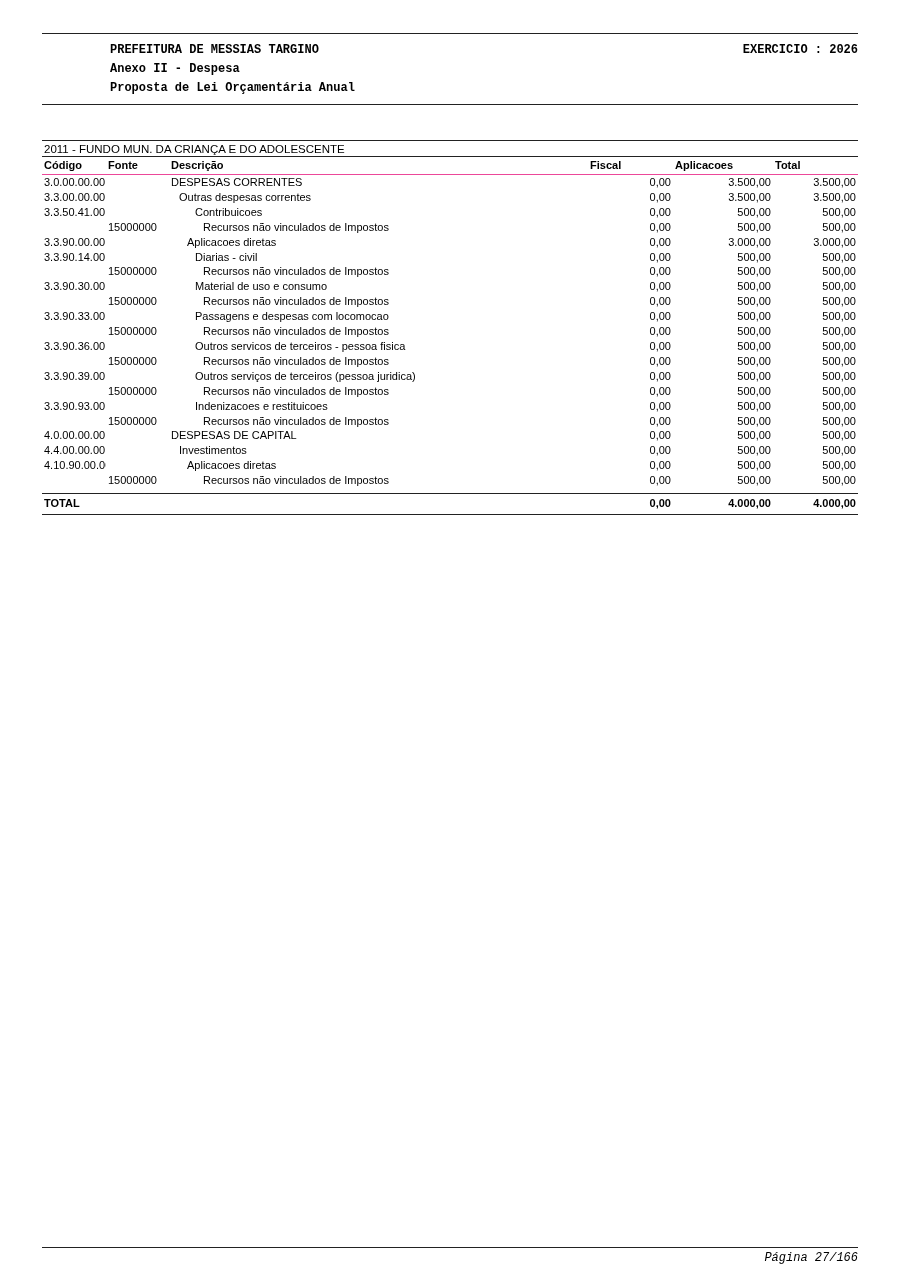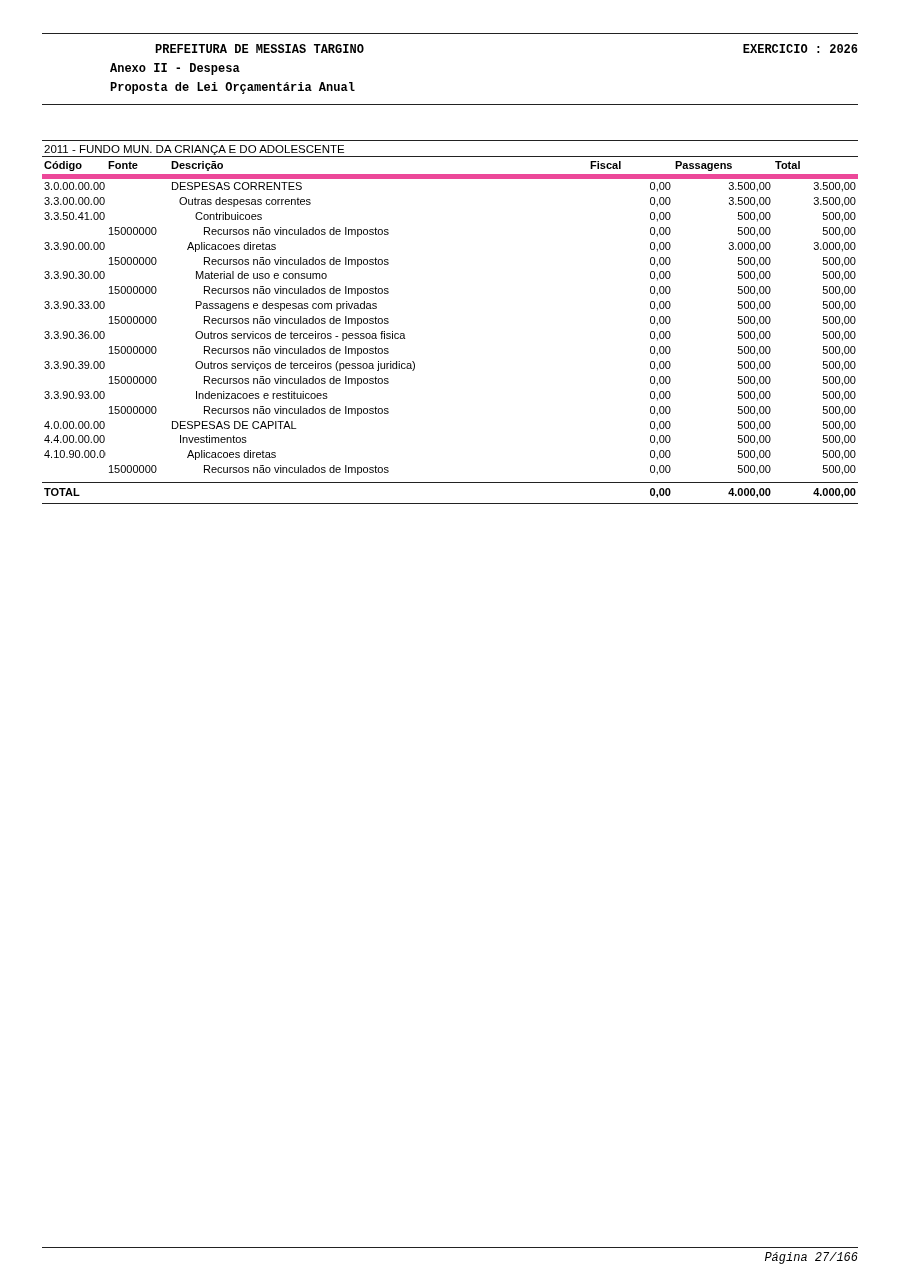--- a/index.html
+++ b/index.html
@@ -32,21 +32,20 @@
     font-family: "Liberation Mono", "DejaVu Sans Mono", monospace;
     font-weight: bold;
     font-size: 12px;
     padding-left: 68px;
     margin-top: 7px;
   }
   .doc-header-row1 {
     display: flex;
     justify-content: space-between;
     align-items: baseline;
-    margin-left: 45px;
   }
   .doc-header-line {
     line-height: 19px;
     white-space: nowrap;
   }
   .rule-under-header { margin-top: 6px; }
   
   .section-block { margin-top: 35px; }
   .section-title {
     font-weight: normal;
@@ -59,21 +58,21 @@
     width: 100%;
     border-collapse: collapse;
     table-layout: fixed;
     font-size: 11px;
   }
   table.budget th {
     font-weight: bold;
     font-size: 11px;
     text-align: left;
     padding: 2px 2px 3px 2px;
-    border-bottom: 5px solid #ec4899;
+    border-bottom: 1px solid #ec4899;
     white-space: nowrap;
   }
   table.budget td {
     padding: 0 2px;
     line-height: 14.9px;
     white-space: nowrap;
     overflow: hidden;
   }
   .col-codigo     { width: 64px; }
   .col-fonte      { width: 63px; }
@@ -143,21 +142,21 @@
         <col class="col-fiscal">
         <col class="col-seguridade">
         <col class="col-total">
       </colgroup>
       <thead>
         <tr>
           <th class="col-codigo">Código</th>
           <th class="col-fonte">Fonte</th>
           <th class="col-descricao">Descrição</th>
           <th class="col-fiscal">Fiscal</th>
-          <th class="col-seguridade">Passagens</th>
+          <th class="col-seguridade">Aplicacoes</th>
           <th class="col-total">Total</th>
         </tr>
       </thead>
       <tbody>
           <tr>
             <td class="col-codigo">3.0.00.00.00</td>
             <td class="col-fonte"></td>
             <td class="col-descricao" style="padding-left: 2px;">DESPESAS CORRENTES</td>
             <td class="col-fiscal">0,00</td>
             <td class="col-seguridade">3.500,00</td>
@@ -189,20 +188,28 @@
           </tr>
           <tr>
             <td class="col-codigo">3.3.90.00.00</td>
             <td class="col-fonte"></td>
             <td class="col-descricao" style="padding-left: 18px;">Aplicacoes diretas</td>
             <td class="col-fiscal">0,00</td>
             <td class="col-seguridade">3.000,00</td>
             <td class="col-total">3.000,00</td>
           </tr>
           <tr>
+            <td class="col-codigo">3.3.90.14.00</td>
+            <td class="col-fonte"></td>
+            <td class="col-descricao" style="padding-left: 26px;">Diarias - civil</td>
+            <td class="col-fiscal">0,00</td>
+            <td class="col-seguridade">500,00</td>
+            <td class="col-total">500,00</td>
+          </tr>
+          <tr>
             <td class="col-codigo"></td>
             <td class="col-fonte">15000000</td>
             <td class="col-descricao" style="padding-left: 34px;">Recursos não vinculados de Impostos</td>
             <td class="col-fiscal">0,00</td>
             <td class="col-seguridade">500,00</td>
             <td class="col-total">500,00</td>
           </tr>
           <tr>
             <td class="col-codigo">3.3.90.30.00</td>
             <td class="col-fonte"></td>
@@ -215,21 +222,21 @@
             <td class="col-codigo"></td>
             <td class="col-fonte">15000000</td>
             <td class="col-descricao" style="padding-left: 34px;">Recursos não vinculados de Impostos</td>
             <td class="col-fiscal">0,00</td>
             <td class="col-seguridade">500,00</td>
             <td class="col-total">500,00</td>
           </tr>
           <tr>
             <td class="col-codigo">3.3.90.33.00</td>
             <td class="col-fonte"></td>
-            <td class="col-descricao" style="padding-left: 26px;">Passagens e despesas com privadas</td>
+            <td class="col-descricao" style="padding-left: 26px;">Passagens e despesas com locomocao</td>
             <td class="col-fiscal">0,00</td>
             <td class="col-seguridade">500,00</td>
             <td class="col-total">500,00</td>
           </tr>
           <tr>
             <td class="col-codigo"></td>
             <td class="col-fonte">15000000</td>
             <td class="col-descricao" style="padding-left: 34px;">Recursos não vinculados de Impostos</td>
             <td class="col-fiscal">0,00</td>
             <td class="col-seguridade">500,00</td>

